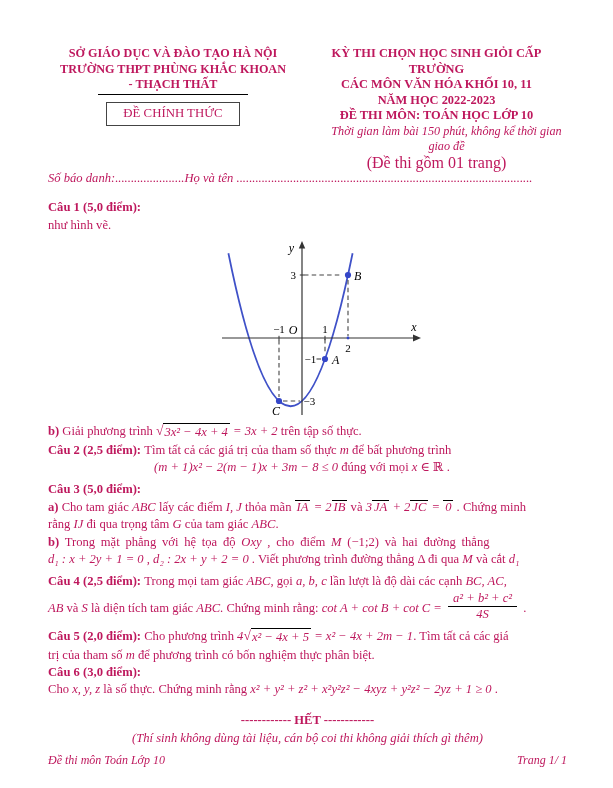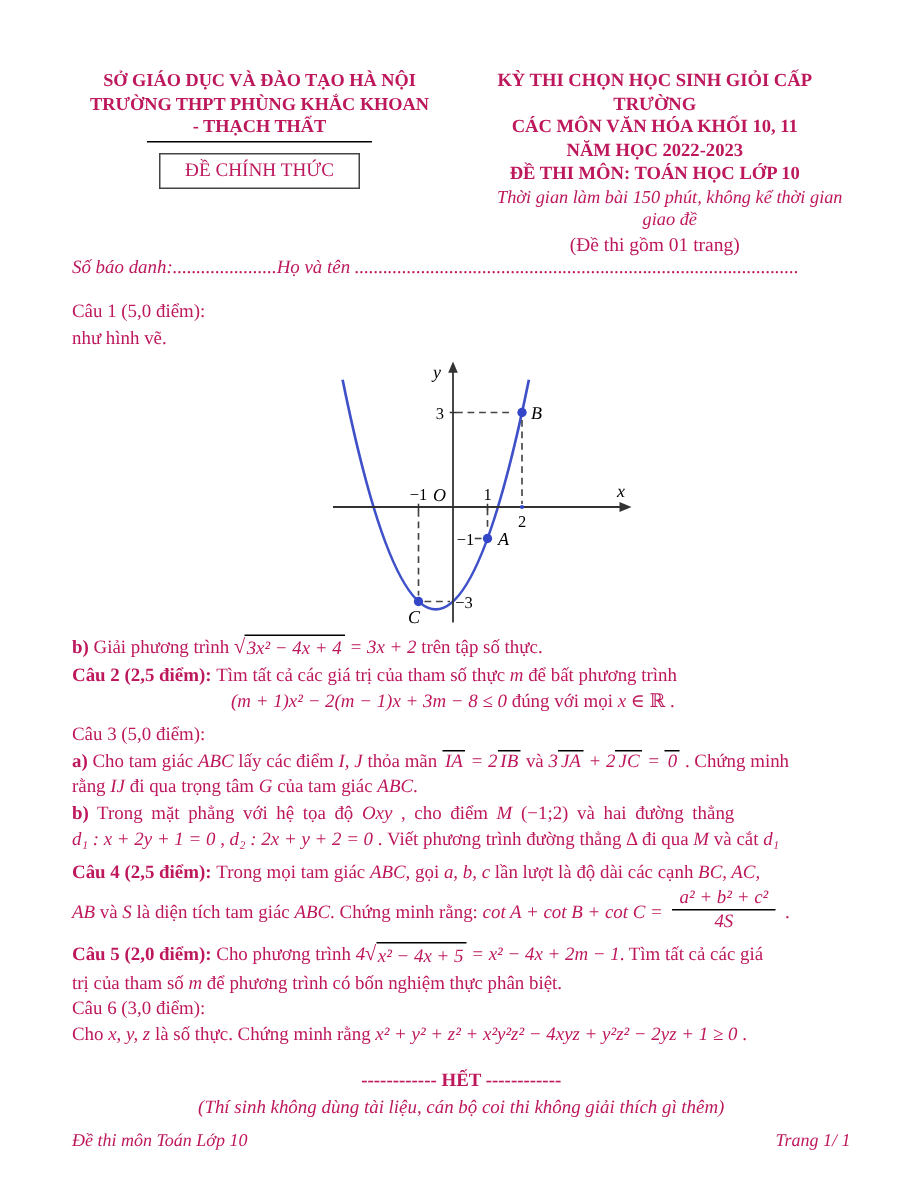--- a/index.html
+++ b/index.html
@@ -14,25 +14,25 @@
   .i  { font-style:italic; }
   .b  { font-weight:bold; }
 
   
   .hdr { display:flex; width:100%; }
   .hdr-left { width:250px; text-align:center; font-weight:bold; font-size:12.2px; line-height:15.5px; }
   .hdr-right { flex:1; text-align:center; font-weight:bold; font-size:12.4px; line-height:15.5px; padding-left:8px; }
   .hdr-underline { width:150px; border-bottom:1.6px solid #000; margin:1px auto 7px auto; }
   .stamp-box { display:inline-block; border:1.6px solid #444; padding:3px 16px 4px 16px; font-weight:normal; font-size:12.8px; }
   .hdr-time { font-weight:normal; font-style:italic; font-size:12.2px;margin-left:20px; }
-  .hdr-pages { font-weight:normal; font-size:13px; }
+  .hdr-pages { font-weight:normal; font-size:16px; }
 
   .candidate { font-style:italic; overflow:hidden; }
 
-  .qhead { font-weight:normal; }
+  .qhead { font-weight:bold; }
   .spread { word-spacing:2.6px; }
   .center-eq { padding-left:106px; }
 
   
   .sqrt { display:inline-flex; align-items:flex-start; font-style:italic; }
   .rsign { font-style:normal; font-size:1.08em; line-height:1.15; }
   .rad { border-top:1.1px solid #000; padding:0 2px 0 1px; }
   .vec { font-style:italic; display:inline-block; border-top:1px solid #000; padding:0 2px; line-height:1.1; }
   .frac { display:inline-flex; flex-direction:column; text-align:center; vertical-align:middle;
           font-style:italic; line-height:1.25; margin:0 3px; position:relative; top:-2px; }

